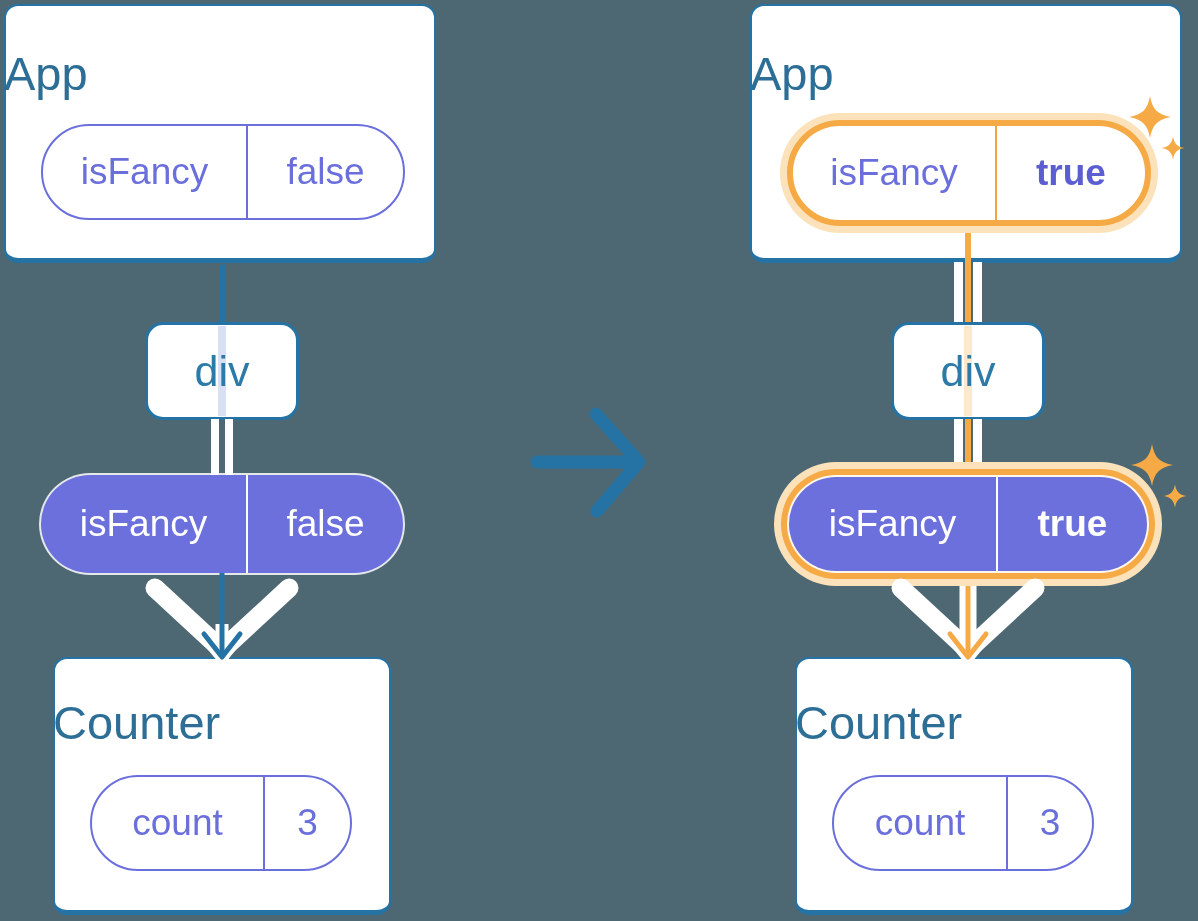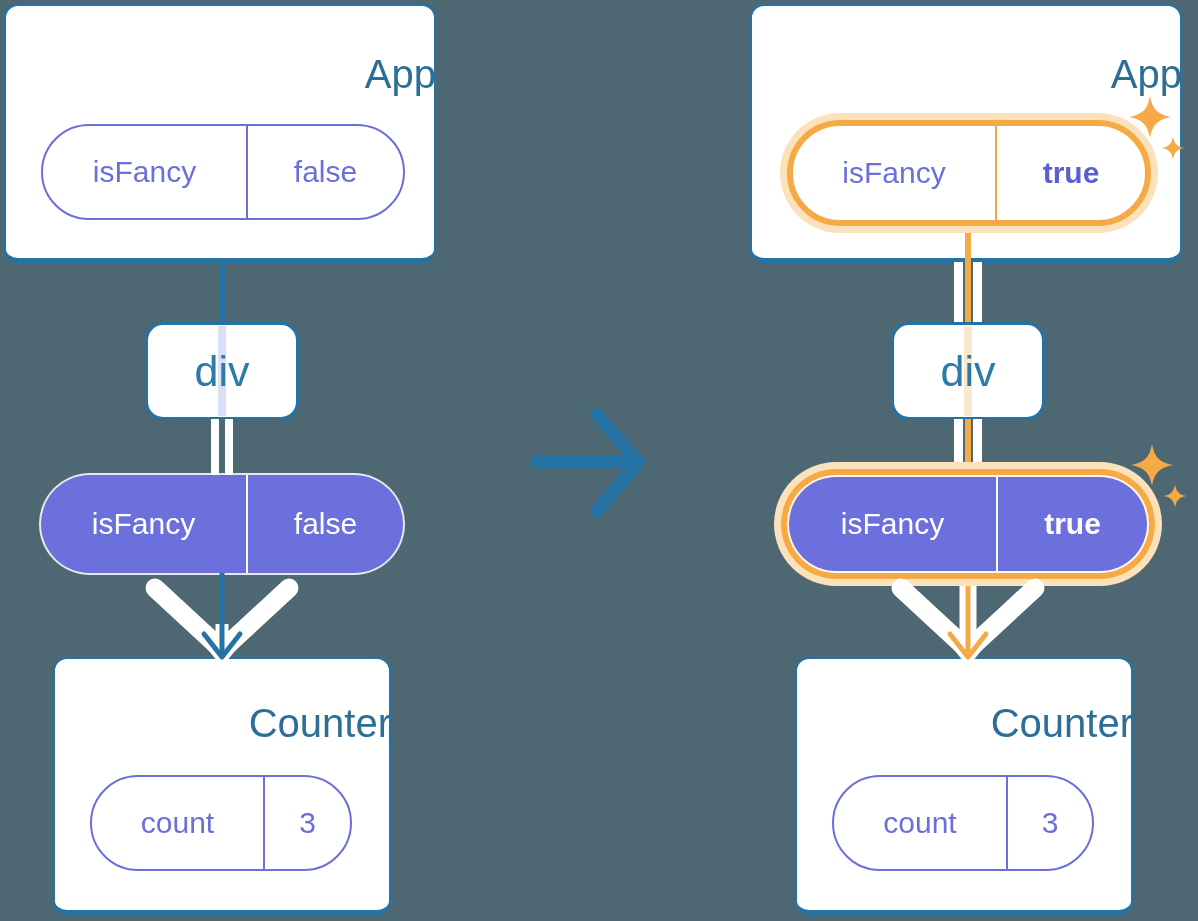--- a/index.html
+++ b/index.html
@@ -21,33 +21,33 @@
   }
   .div-card {
     position:absolute; box-sizing:border-box;
     background:#ffffff;
     border:3px solid #2573A4;
     border-radius:18px;
   }
 
   
   .title {
-    position:absolute; text-align:right;
-    font-size:40px; font-weight:500; color:#2C6E96;
+    position:absolute; text-align:left;
+    font-size:47px; font-weight:500; color:#2C6E96;
     line-height:44px;
   }
   .div-label {
     position:absolute; display:flex; align-items:center; justify-content:center;
     font-size:43px; color:#2B7AA8; z-index:2;
   }
 
   
   .pill {
     position:absolute; display:flex; box-sizing:border-box;
-    border-radius:60px; font-size:30px; overflow:hidden;
+    border-radius:60px; font-size:37px; overflow:hidden;
   }
   .pill .key, .pill .val {
     display:flex; align-items:center; justify-content:center;
     box-sizing:border-box;
   }
   .pill .val { flex:1; }
   .pill-outline { background:#fff; border:2px solid #6A6FDB; color:#6A6FDB; }
   .pill-outline .key { border-right:2px solid #6A6FDB; }
   .pill-purple {
     background:#6B70DC; color:#ffffff;

